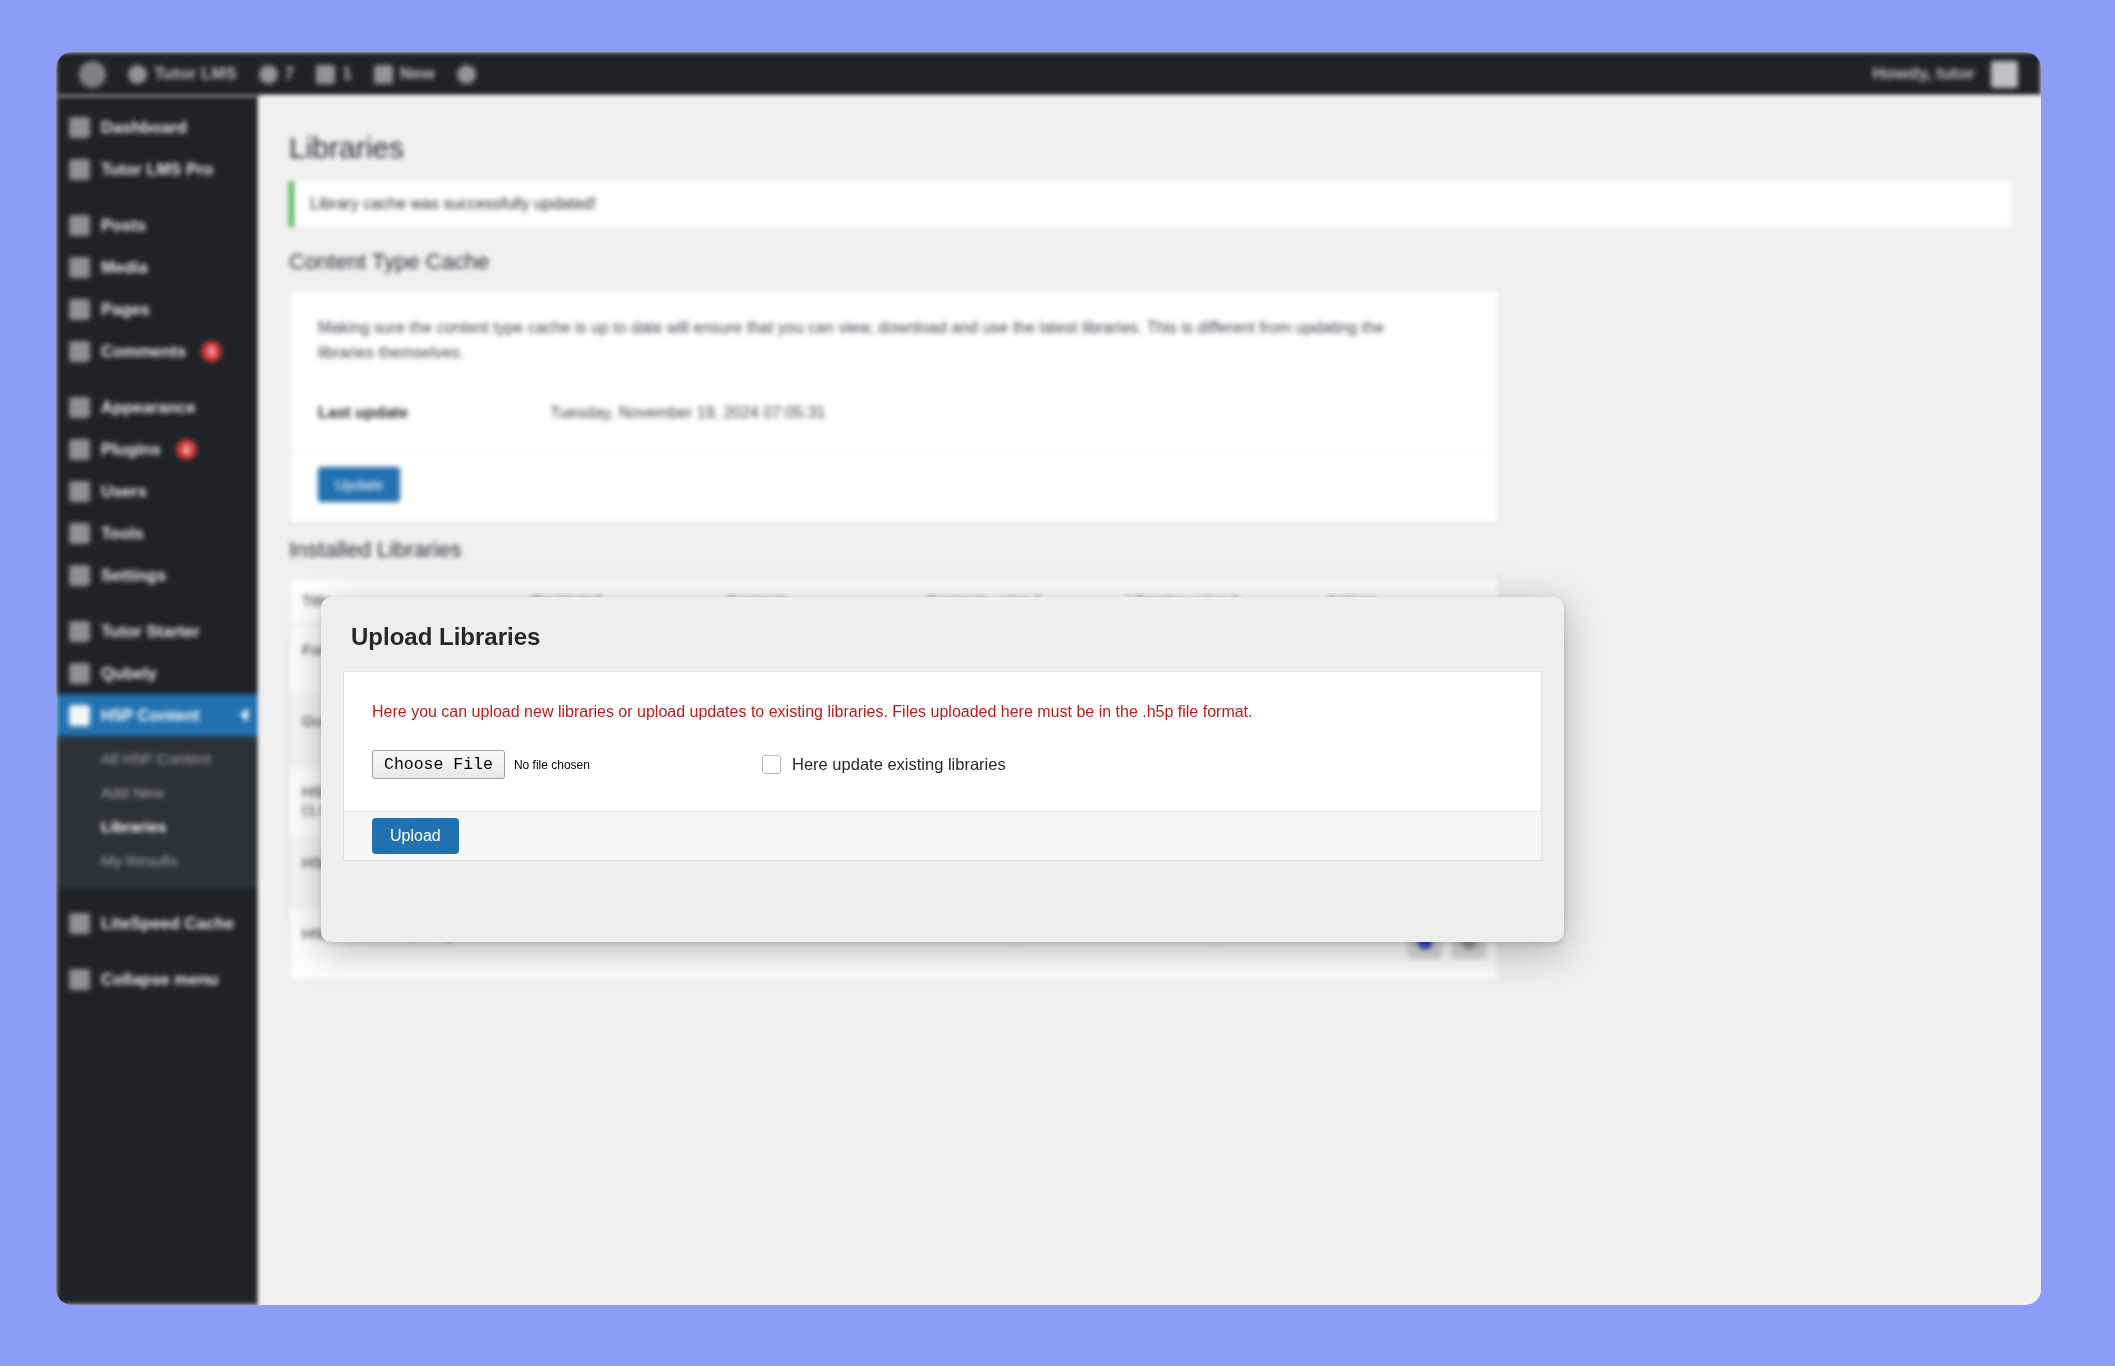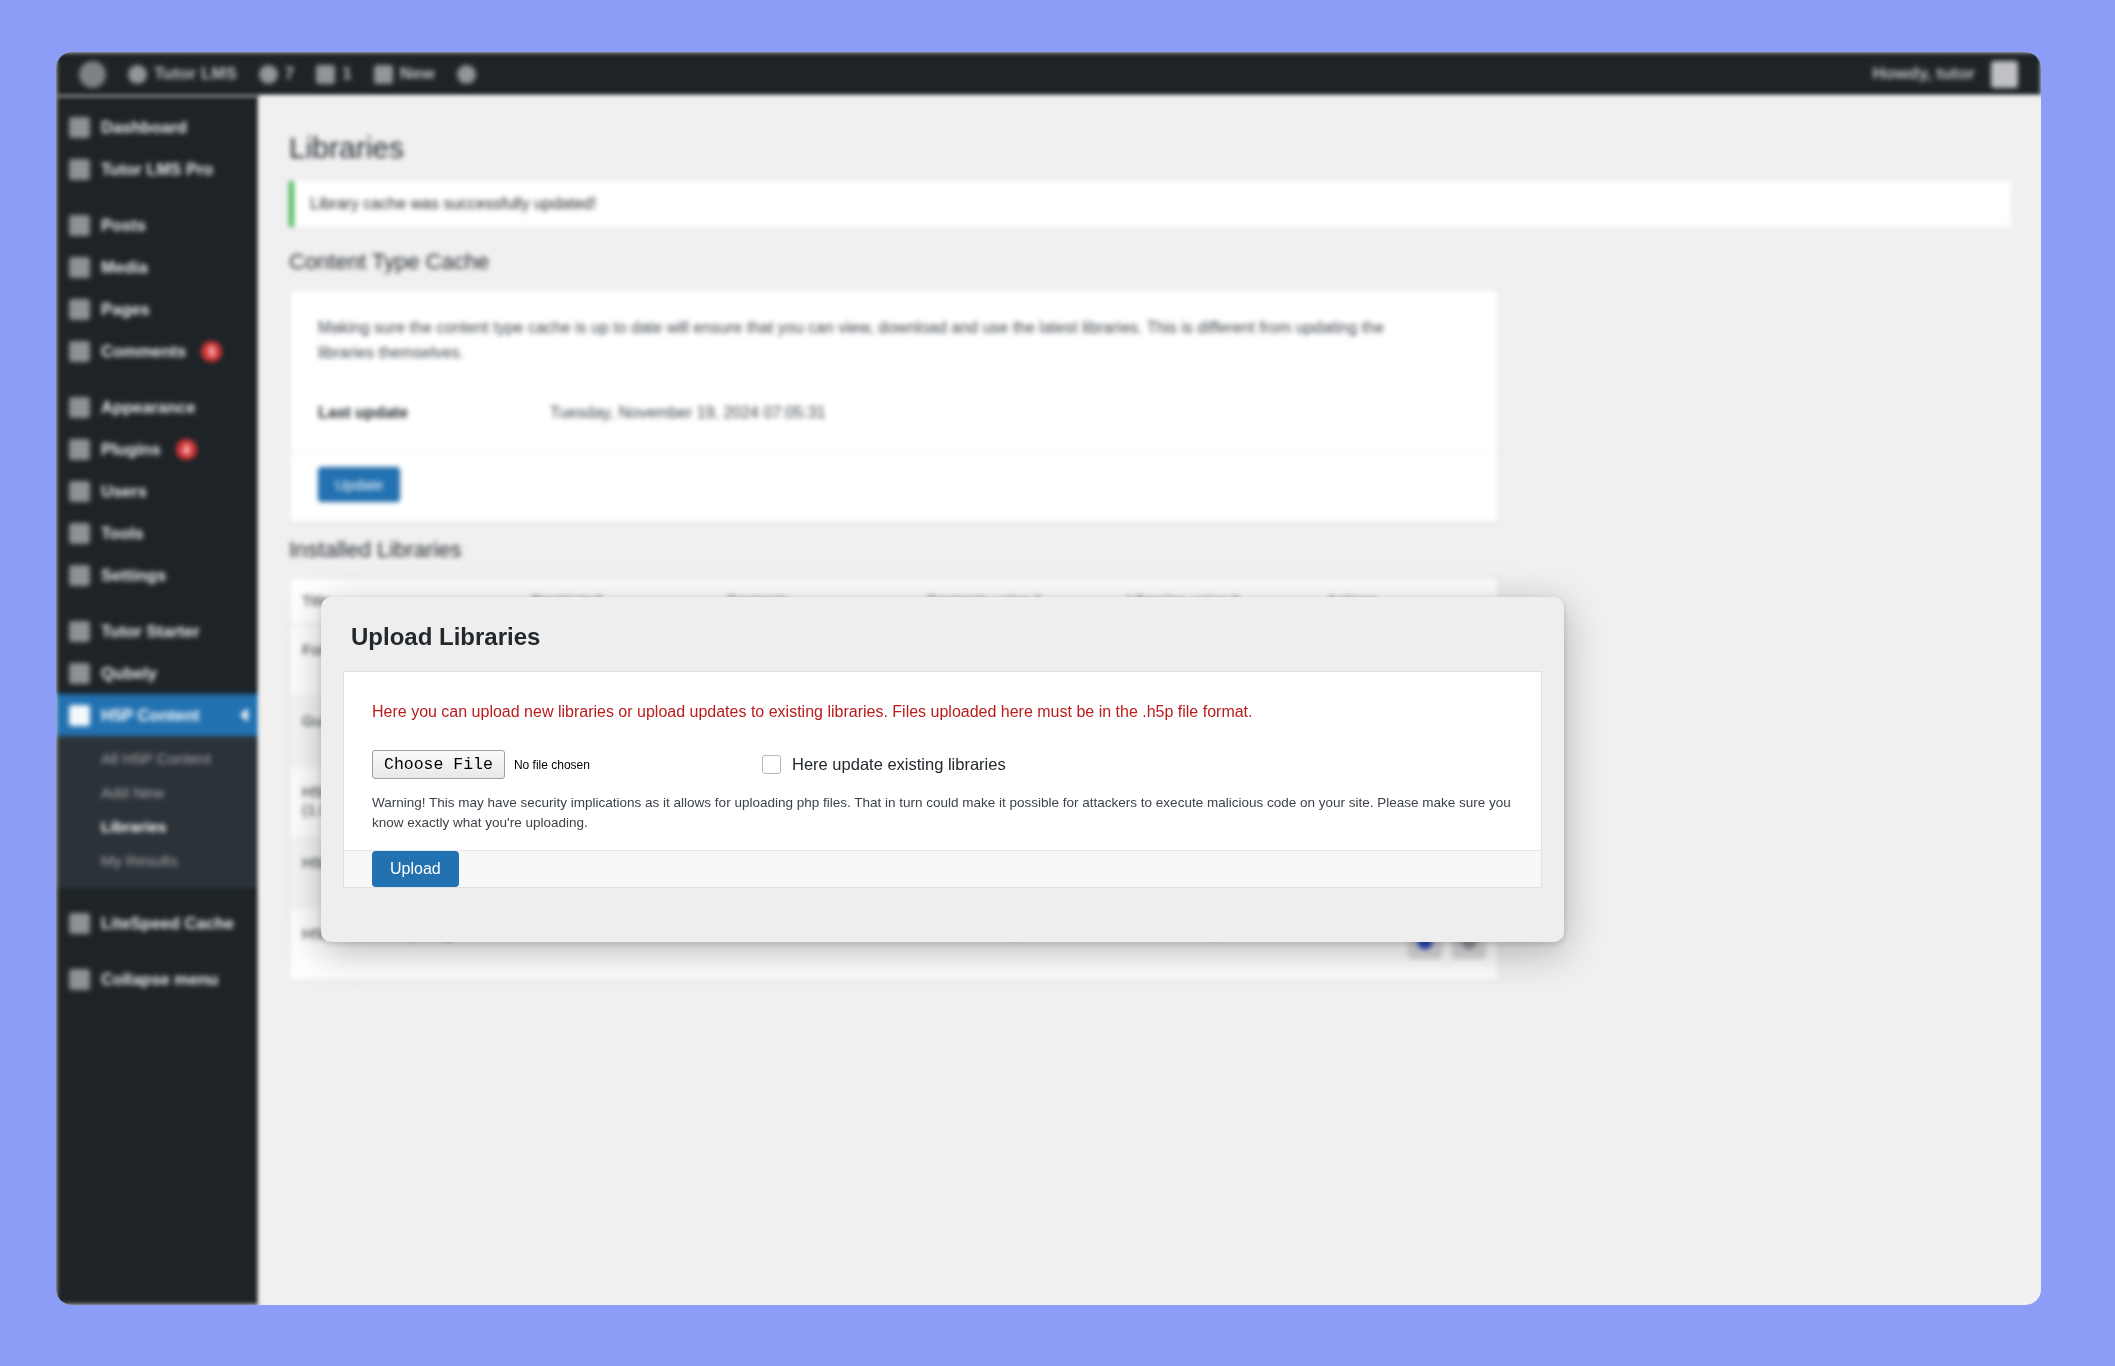--- a/index.html
+++ b/index.html
@@ -230,21 +230,21 @@
   .cb-label {
     font-size: 16.5px; color: #23282d; margin-left: 11px;
   }
   .warn-text {
     font-size: 13.5px; color: #3c434a; line-height: 1.45;
     margin-top: 8px;
   }
   .modal-card-footer {
     border-top: 1px solid #e5e5e5;
     background: #f6f7f7;
-    padding: 0 28px;
+    padding: 6px 28px;
   }
   .upload-btn {
     display: inline-block;
     background: #2271b1; color: #fff;
     border: none; border-radius: 4px;
     padding: 9px 18px; font-size: 16px;
     font-family: "Liberation Sans", sans-serif;
     cursor: pointer;
   }
 </style>
@@ -485,21 +485,20 @@
         <div class="row-inline">
           <div class="file-field">
             <span class="choose-btn">Choose File</span>
             <span class="file-name">No file chosen</span>
           </div>
           <span class="cb"></span>
           <span class="cb-label">Here update existing libraries</span>
         </div>
 
 
-        <div class="warn-text">Warning! This may have security implications as it allows for uploading php files. That in turn could make it possible for attackers to execute malicious code on your site. Please make sure you know exactly what you're uploading.</div>
       </div>
 
       <div class="modal-card-footer">
         <button class="upload-btn">Upload</button>
       </div>
     </div>
   </div>
 
 </div>
 

